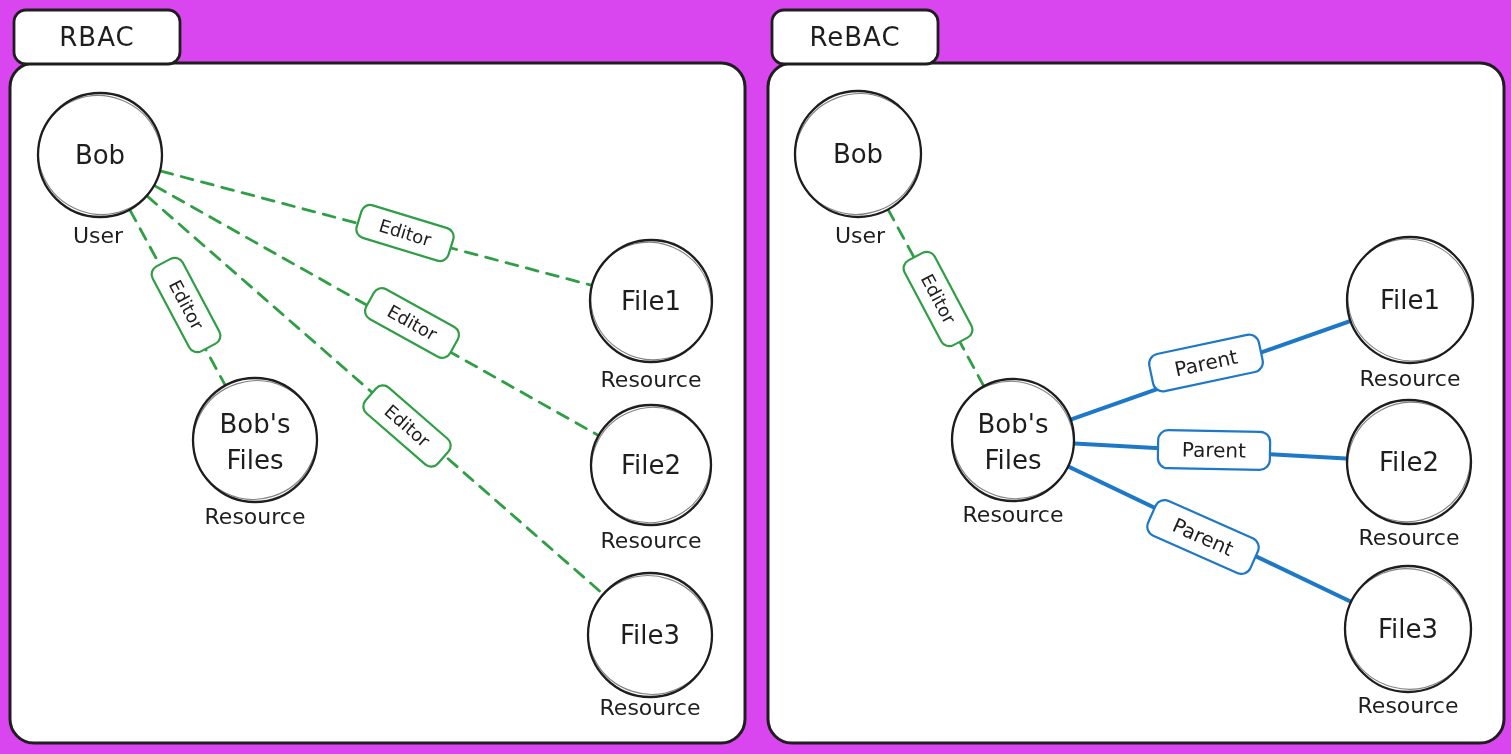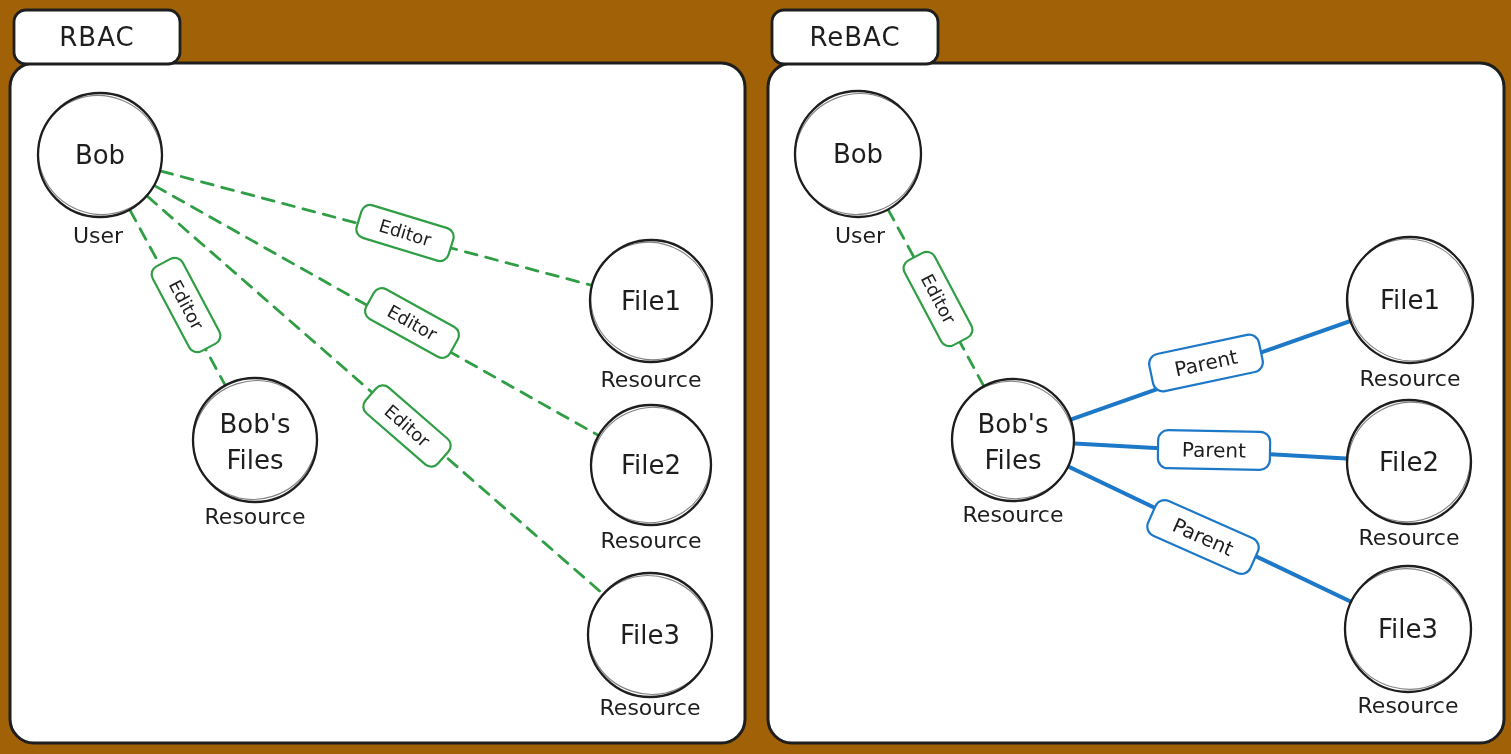--- a/index.html
+++ b/index.html
@@ -1,16 +1,16 @@
 <!DOCTYPE html>
 <html><head>
 <meta charset="utf-8">
 <style>
   html,body{margin:0;padding:0;background:#ffffff;}
-  .stage{position:relative;width:1511px;height:754px;background:#a16207;overflow:hidden;
+  .stage{position:relative;width:1511px;height:754px;background:#d946ef;overflow:hidden;
          font-family:"DejaVu Sans",sans-serif;}
   svg{display:block;}
   text{font-family:"DejaVu Sans",sans-serif;fill:#1e1e1e;}
   .panel-frame{fill:#ffffff;stroke:#1e1e1e;stroke-width:3;}
   .tab-frame{fill:#ffffff;stroke:#1e1e1e;stroke-width:2.8;}
   .tab-title{font-size:26px;text-anchor:middle;letter-spacing:1px;}
   .node-circle{fill:#ffffff;stroke:#1e1e1e;stroke-width:2.3;}
   .node-sketch{fill:none;stroke:#1e1e1e;stroke-width:1.1;opacity:.55;}
   .node-label{font-size:26px;text-anchor:middle;}
   .node-sublabel{font-size:22px;text-anchor:middle;}

